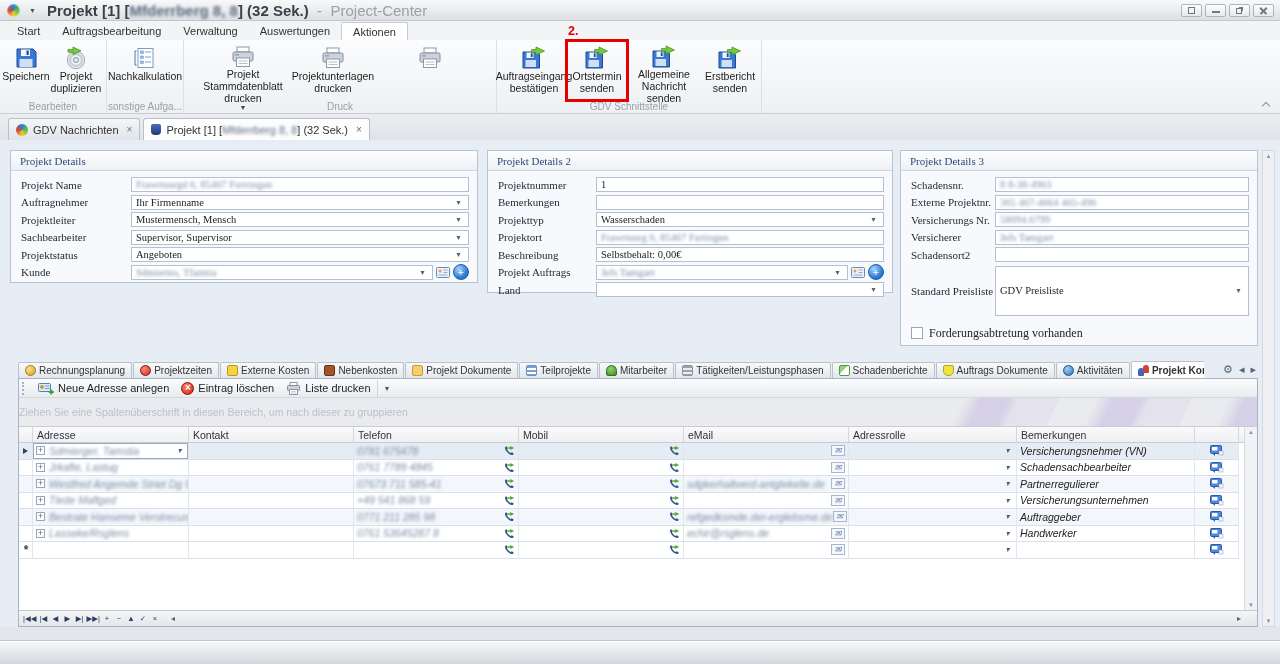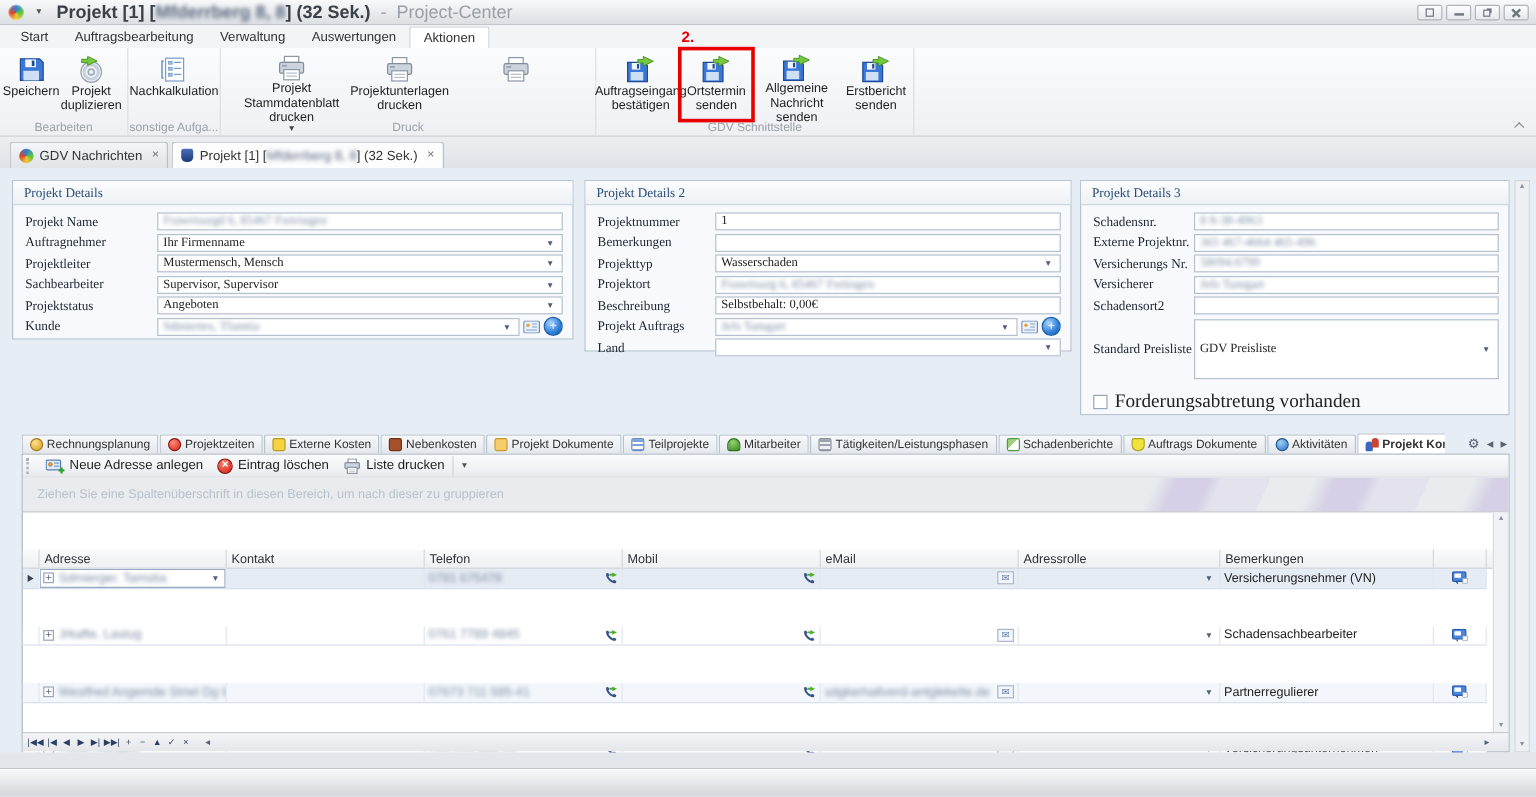--- a/index.html
+++ b/index.html
@@ -72,21 +72,21 @@
     align-items:center; padding:0 4px; font-size:10.5px; overflow:hidden; white-space:nowrap; min-width:0; }
   .car { margin-left:auto; width:11px; text-align:center; color:#51617a; font-size:8px; flex:none; }
   .car::before { content:"▾"; }
   .cmb.tall { height:50px; }
   .blur { filter:blur(1.8px); color:#7f8ea6; }
   .blur-b { filter:blur(1.8px); color:#5c6a80; }
   .plusbtn { flex:none; width:16px; height:16px; border-radius:50%; border:1px solid #1b5fa8;
     background:radial-gradient(circle at 35% 30%, #aad4ff, #2f7fd6 60%, #1b5fa8); position:relative; }
   .plusbtn::before { content:"+"; position:absolute; left:0; right:0; top:1px; text-align:center; color:#fff; font-size:11px; font-weight:bold; line-height:13px; }
   .cbx { width:12px; height:12px; border:1px solid #98a6b8; background:#fff; flex:none; margin-right:6px; }
-  .cbrow { display:flex; align-items:center; margin-top:8px; font-size:16px; }
+  .cbrow { display:flex; align-items:center; margin-top:8px; font-size:12px; }
 
   
   .dtabs { position:absolute; left:18px; top:361px; width:1186px; height:17px; display:flex; align-items:flex-end; overflow:hidden; }
   .dt { height:16px; flex:none; display:flex; align-items:center; gap:3px; padding:0 6px; font-size:10px;
     background:linear-gradient(#f8f9fa,#e3e7ec); border:1px solid #b9c1ca; border-bottom:none;
     border-radius:2px 2px 0 0; margin-right:1px; color:#333; white-space:nowrap; }
   .dt.active { background:#fff; font-weight:bold; height:17px; }
   .dtabs-ctl { position:absolute; top:363px; right:24px; display:flex; gap:6px; align-items:center;
     font-size:11px; color:#5a6472; }
   .ti { width:11px; height:11px; flex:none; display:inline-block; border-radius:2px; position:relative; }
@@ -112,30 +112,30 @@
     background:linear-gradient(#fbfcfd,#e9ebef); border-bottom:1px solid #d4d8dd;
     display:flex; align-items:center; font-size:11px; color:#1e1e1e; }
   .grip { width:5px; height:13px; margin:0 5px 0 3px; border-left:2px dotted #aab2bc; }
   .tbtn { display:flex; align-items:center; gap:4px; padding:0 6px; height:17px; cursor:default; }
   .tmore { font-size:7px; color:#555; padding:0 6px; border-left:1px solid #d0d4da; height:17px; display:flex; align-items:center; }
   .delic { width:13px; height:13px; border-radius:50%; background:radial-gradient(circle at 35% 30%,#ff7a6a,#cc2214); border:1px solid #8a1208; position:relative; flex:none; }
   .delic::before { content:"×"; position:absolute; left:0; right:0; top:-1px; text-align:center; color:#fff; font-size:10px; font-weight:bold; }
 
   .groupby { position:absolute; left:0; top:19px; right:0; height:29px; background:#e9ebee;
     border-bottom:1px solid #c9ccd2; overflow:hidden; }
-  .groupby span { position:absolute; left:12px; top:8px; font-size:10.5px; color:#b9c2cd; }
+  .groupby span { position:absolute; left:0; top:8px; font-size:10.5px; color:#b9c2cd; }
   .groupby::after { content:""; position:absolute; right:0; top:0; bottom:0; width:330px;
     background:repeating-linear-gradient(115deg, rgba(167,146,213,0) 0 34px, rgba(167,146,213,.30) 50px 74px, rgba(196,178,232,.14) 84px 120px); }
 
-  .ghead,.grow { display:grid; grid-template-columns:14px 156px 165px 165px 165px 165px 168px 178px 44px;margin-top:31px; }
+  .ghead,.grow { display:grid; grid-template-columns:14px 156px 165px 165px 165px 165px 168px 178px 44px; }
   .ghead { position:absolute; left:0; top:48px; right:13px; height:16px;
     background:linear-gradient(#fafafb,#eff0f3); border-bottom:1px solid #c9ccd2; }
   .hc { border-right:1px solid #d4d7dc; font-size:10.5px; color:#2f3338; display:flex; align-items:center; padding:0 4px; overflow:hidden; }
   .grows { position:absolute; left:0; top:64px; }
-  .grow { height:16.5px; }
+  .grow { height:16.5px;font-style:italic; }
   .gc { border-right:1px solid #e2e7ee; border-bottom:1px solid #d8e1eb; display:flex; align-items:center;
     padding:0 3px; overflow:hidden; white-space:nowrap; font-size:10.5px; color:#222; }
   .row-a { background:#e6ecf4; }  .row-b { background:#fff; }  .row-c { background:#f3f7fb; }
   .ind { justify-content:center; padding:0; }
   .tri { width:0; height:0; border-top:3.5px solid transparent; border-bottom:3.5px solid transparent; border-left:5px solid #3c4350; }
   .star::before { content:"*"; color:#3c4350; font-weight:bold; font-size:12px; line-height:8px; margin-top:4px; }
   .expander { flex:none; width:9px; height:9px; border:1px solid #98a6b8; background:#fdfdfd; margin-right:4px; position:relative; }
   .expander::before { content:"+"; position:absolute; left:0; right:0; top:-2px; text-align:center; font-size:9px; color:#5a6a80; }
   .editcell { background:#fff; box-shadow:inset 0 0 0 1px #93a9c4; }
   .icright { margin-left:auto; flex:none; display:flex; align-items:center; }

